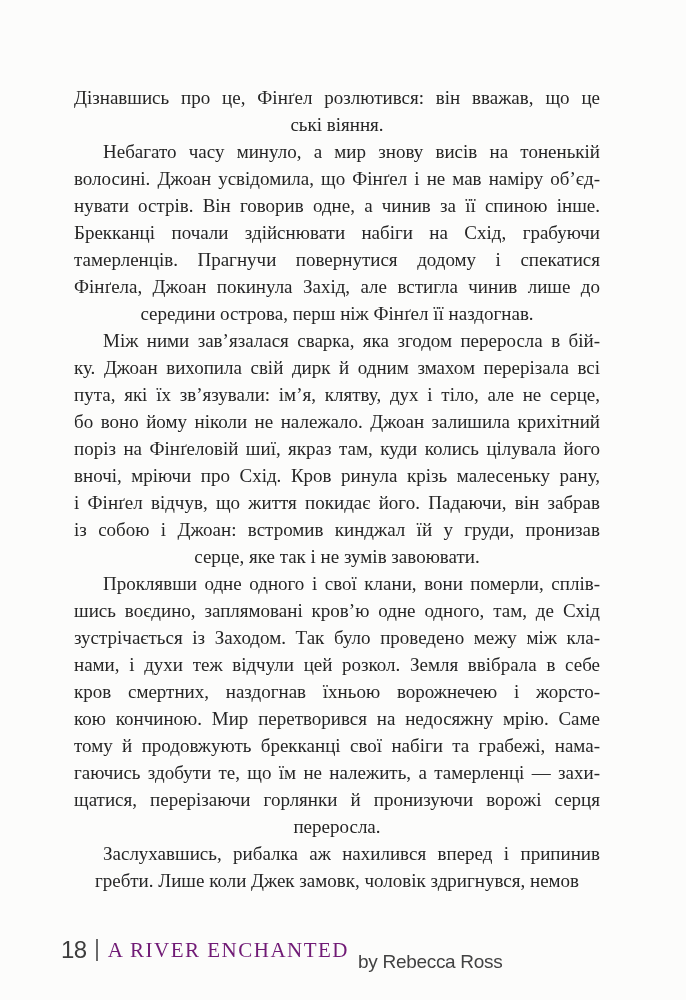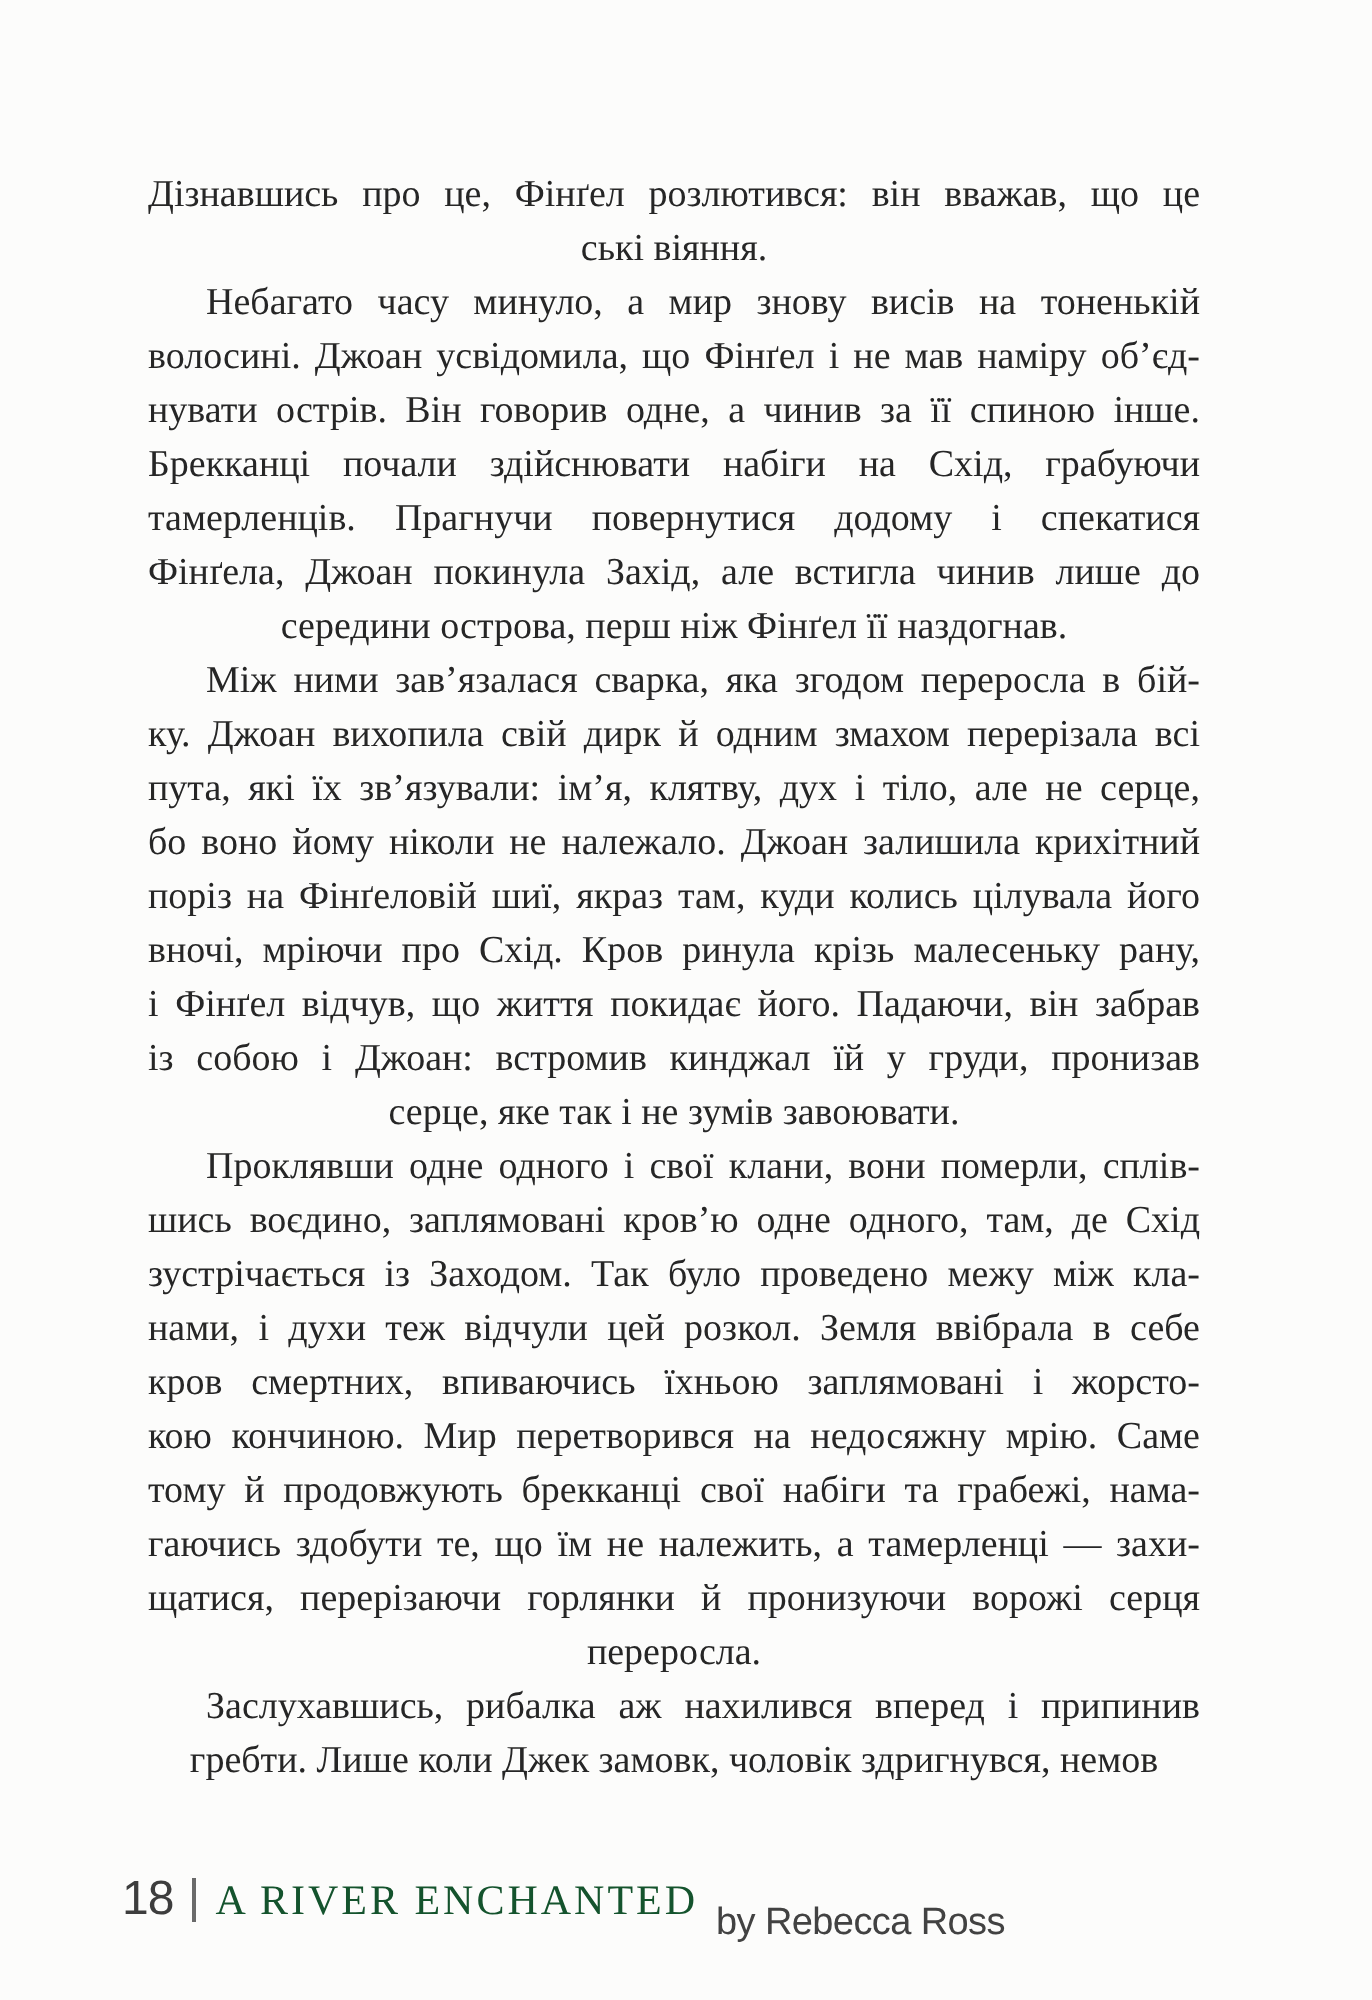--- a/index.html
+++ b/index.html
@@ -68,21 +68,21 @@
     display: inline-block;
     width: 2px;
     height: 22px;
     background: #6a6a6a;
     margin: 0 10px 0 9px;
   }
   .footer .title {
     font-family: "Liberation Serif", serif;
     font-size: 21px;
     font-weight: 400;
-    color: #14532d;
+    color: #701a75;
     letter-spacing: 1.5px;
   }
   .footer .byline {
     font-family: "Liberation Sans", sans-serif;
     font-size: 19px;
     font-weight: 400;
     color: #424242;
     letter-spacing: -0.3px;
     margin-left: 9px;
     margin-top: 24px;
@@ -109,21 +109,21 @@
       <div class="line">бо воно йому ніколи не належало. Джоан залишила крихітний</div>
       <div class="line">поріз на Фінґеловій шиї, якраз там, куди колись цілувала його</div>
       <div class="line">вночі, мріючи про Схід. Кров ринула крізь малесеньку рану,</div>
       <div class="line">і Фінґел відчув, що життя покидає його. Падаючи, він забрав</div>
       <div class="line">із собою і Джоан: встромив кинджал їй у груди, пронизав</div>
       <div class="line last">серце, яке так і не зумів завоювати.</div>
       <div class="line indent">Проклявши одне одного і свої клани, вони померли, сплів-</div>
       <div class="line">шись воєдино, заплямовані кров’ю одне одного, там, де Схід</div>
       <div class="line">зустрічається із Заходом. Так було проведено межу між кла-</div>
       <div class="line">нами, і духи теж відчули цей розкол. Земля ввібрала в себе</div>
-      <div class="line">кров смертних, впиваючись їхньою заплямовані і жорсто-</div>
+      <div class="line">кров смертних, наздогнав їхньою ворожнечею і жорсто-</div>
       <div class="line">кою кончиною. Мир перетворився на недосяжну мрію. Саме</div>
       <div class="line">тому й продовжують брекканці свої набіги та грабежі, нама-</div>
       <div class="line">гаючись здобути те, що їм не належить, а тамерленці — захи-</div>
       <div class="line">щатися, перерізаючи горлянки й пронизуючи ворожі серця</div>
       <div class="line last">переросла.</div>
       <div class="line indent">Заслухавшись, рибалка аж нахилився вперед і припинив</div>
       <div class="line last">гребти. Лише коли Джек замовк, чоловік здригнувся, немов</div>
     </div>
 
   <div class="footer">

